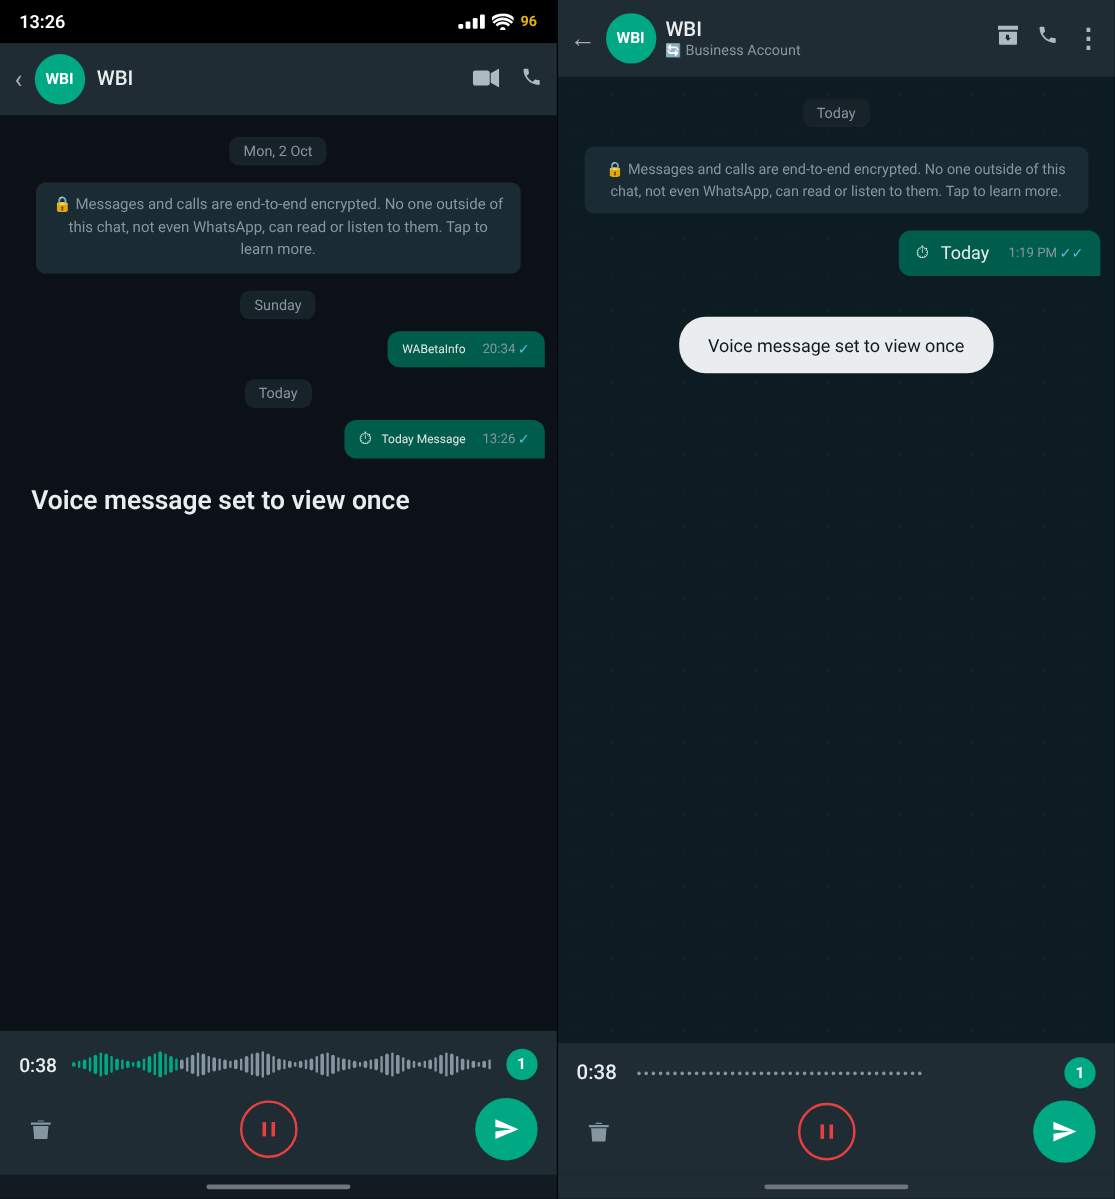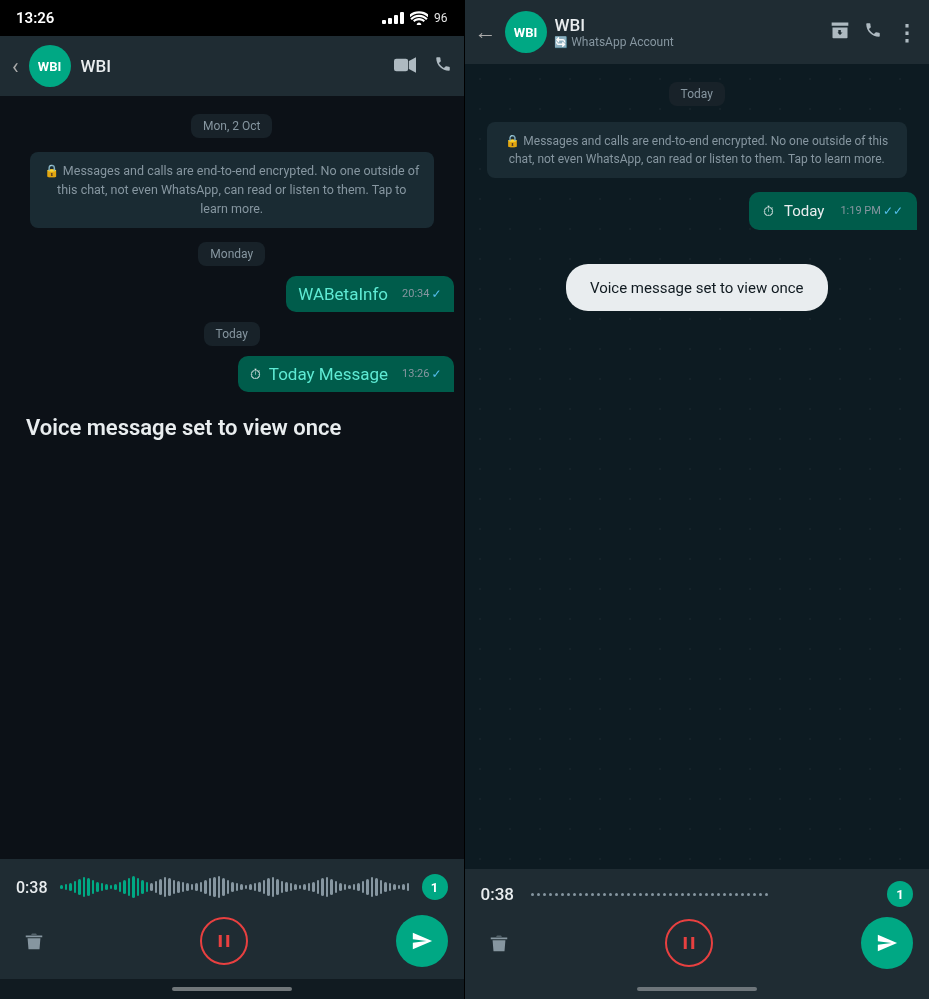--- a/index.html
+++ b/index.html
@@ -153,22 +153,22 @@
     .msg-bubble-out {
       background: #005c4b;
       border-radius: 10px 10px 0 10px;
       padding: 8px 12px;
       max-width: 80%;
       display: flex;
       align-items: center;
       gap: 8px;
     }
     .msg-text {
-      color: #5eead4;
-      font-size: 17px;
+      color: #e5e5e5;
+      font-size: 10px;
     }
     .msg-meta {
       color: #8696a0;
       font-size: 11px;
       margin-left: 6px;
       white-space: nowrap;
       display: flex;
       align-items: flex-start;
       gap: 2px;
     }
@@ -524,21 +524,21 @@
     <div class="status-icons-left">
       <div class="signal-dots">
         <span style="height:4px"></span>
         <span style="height:6px"></span>
         <span style="height:9px"></span>
         <span style="height:12px"></span>
       </div>
       <svg width="18" height="14" viewBox="0 0 24 18" fill="white">
         <path d="M12 4.5C7.5 4.5 3.5 6.5 0.5 9.5L2.5 11.5C4.9 9.1 8.3 7.5 12 7.5s7.1 1.6 9.5 4L23.5 9.5C20.5 6.5 16.5 4.5 12 4.5zM12 0C5.4 0 .5 2.7-2.5 6.5L-.5 8.5C3 5 7.2 3 12 3s9 2 12.5 5.5L26.5 6.5C23.5 2.7 18.6 0 12 0zm0 9c-3.2 0-6 1.3-8 3.4L6 14.4C7.4 13 9.6 12 12 12s4.6 1 6 2.4L20 12.4C18 10.3 15.2 9 12 9zm0 6c-1.7 0-3 1.3-3 3s1.3 3 3 3 3-1.3 3-3-1.3-3-3-3z"></path>
       </svg>
-      <span style="color:#e5e5e5;font-size:12px;font-weight:400">96</span>
+      <span style="color:#eab308;font-size:12px;font-weight:700">96</span>
     </div>
   </div>
 
   <div class="chat-header-left">
     <span class="back-btn">‹</span>
     <div class="avatar-circle">
       <span>WBI</span>
     </div>
     <span class="contact-name">WBI</span>
     <div class="header-icons">
@@ -562,21 +562,21 @@
 
       <div class="date-separator">
         <span>Mon, 2 Oct</span>
       </div>
 
       <div class="encryption-notice">
         <p>🔒 Messages and calls are end-to-end encrypted. No one outside of this chat, not even WhatsApp, can read or listen to them. Tap to learn more.</p>
       </div>
 
       <div class="date-separator">
-        <span>Monday</span>
+        <span>Sunday</span>
       </div>
 
       <div class="msg-outgoing">
         <div class="msg-bubble-out">
           <span class="msg-text">WABetaInfo</span>
           <span class="msg-meta">
             <span>20:34</span>
             <span class="check-marks">✓</span>
           </span>
         </div>
@@ -719,21 +719,21 @@
 
   <div class="chat-header-right">
     <span class="back-arrow-right">←</span>
     <div class="avatar-circle">
       <span>WBI</span>
     </div>
     <div class="header-right-info">
       <span class="contact-name-right">WBI</span>
       <div class="business-label">
         <span style="font-size:11px;">🔄</span>
-        <span>WhatsApp Account</span>
+        <span>Business Account</span>
       </div>
     </div>
     <div class="header-icons-right">
       <span>
         <svg width="20" height="20" viewBox="0 0 24 24" fill="#aebac1">
             <path d="M2 3h20v4H2zM3 9h18v12a1 1 0 01-1 1H4a1 1 0 01-1-1V9zm7 3v3H9l3 3 3-3h-2v-3h-2z"></path>
           </svg>
       </span>
       <span>
         <svg width="18" height="18" viewBox="0 0 24 24" fill="#aebac1">

